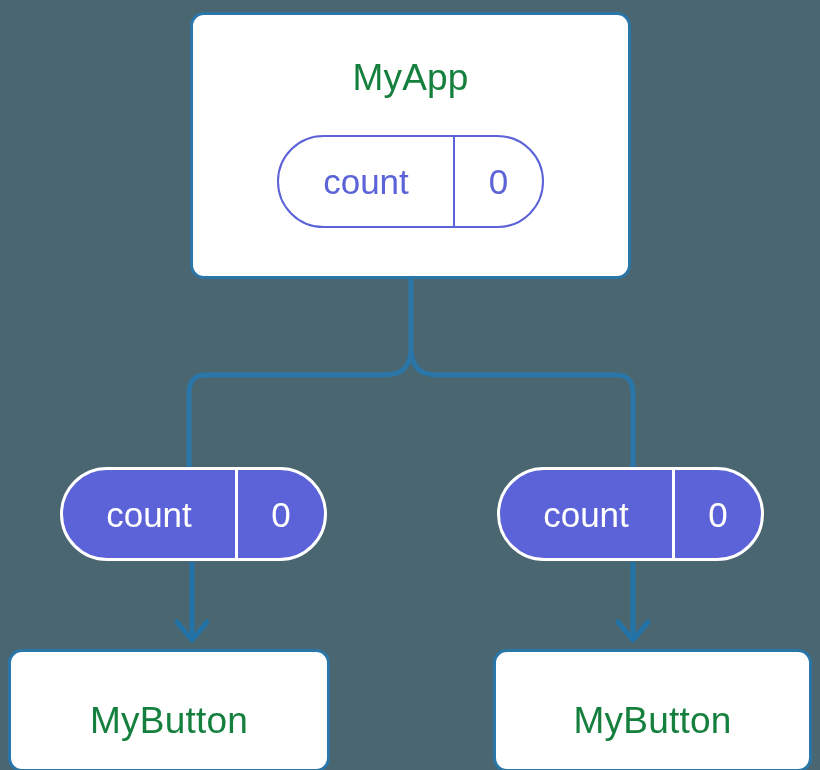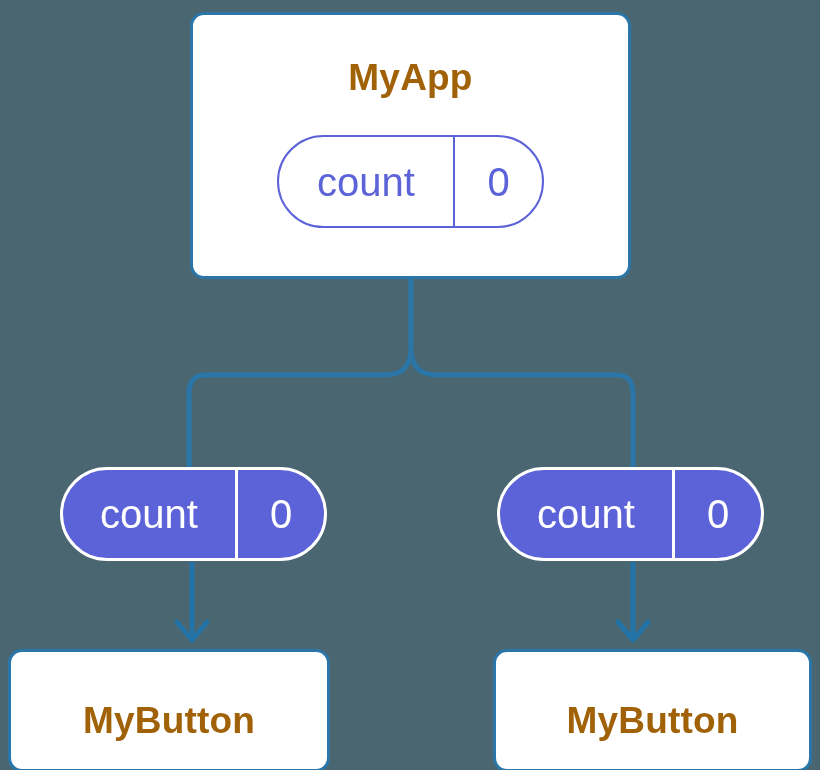--- a/index.html
+++ b/index.html
@@ -42,41 +42,41 @@
   }
   #root-card {
     left: 190px;
     top: 12px;
     width: 441px;
     height: 267px;
     justify-content: flex-start;
     padding-top: 44px;
   }
   .component-title {
-    color: #a16207;
+    color: #15803d;
     font-size: 37px;
-    font-weight: 700;
+    font-weight: 400;
     letter-spacing: 0.2px;
     line-height: 1;
   }
 
   
   .state-pill {
     display: flex;
     align-items: stretch;
     box-sizing: border-box;
     border-radius: 999px;
     overflow: hidden;
   }
   .state-pill .pill-key,
   .state-pill .pill-value {
     display: flex;
     align-items: center;
     justify-content: center;
-    font-size: 40px;
+    font-size: 35px;
     font-weight: 400;
     line-height: 1;
     box-sizing: border-box;
   }
 
   .state-pill.outlined {
     border: 2px solid #5c63d8;
     background: #ffffff;
   }
   .state-pill.outlined .pill-key {

